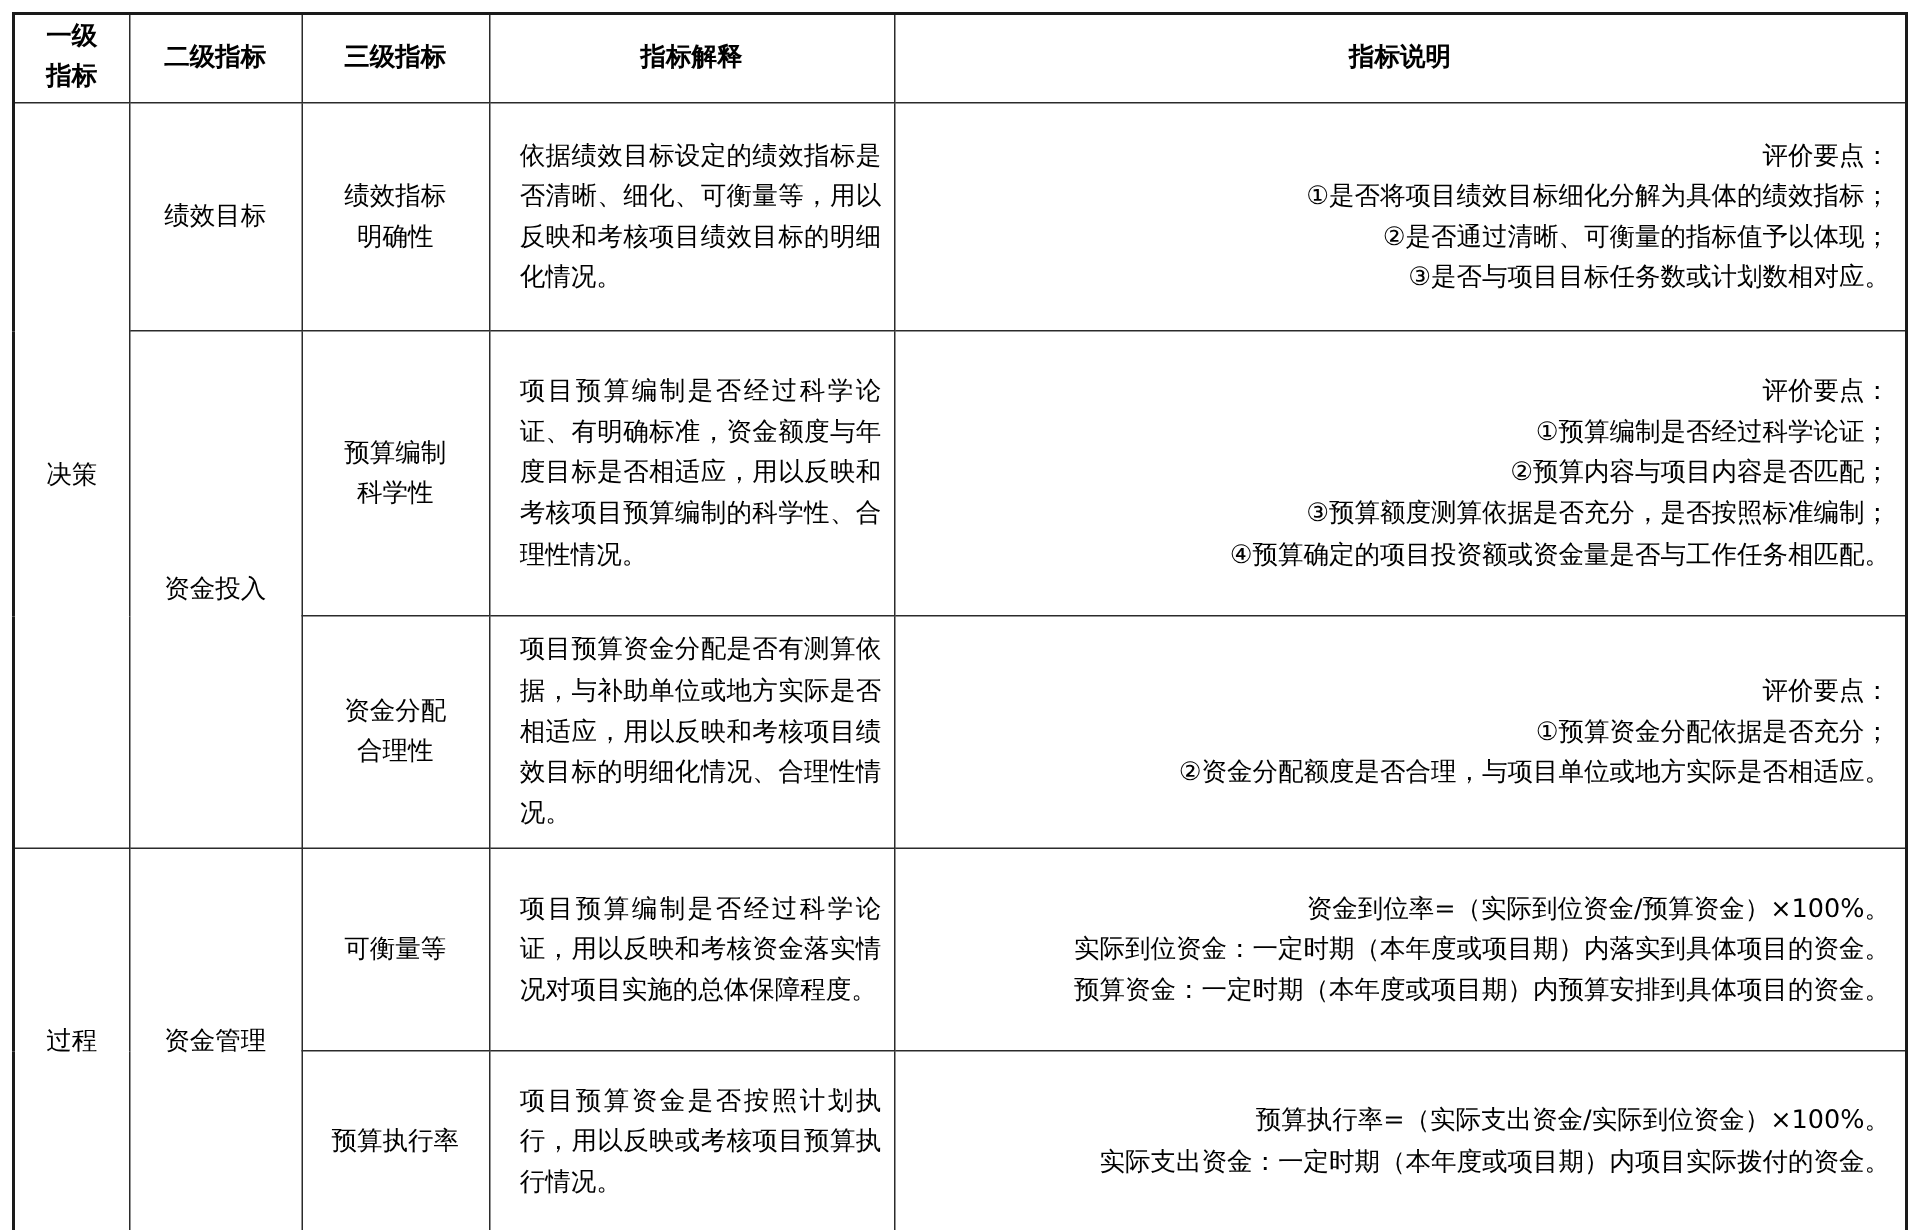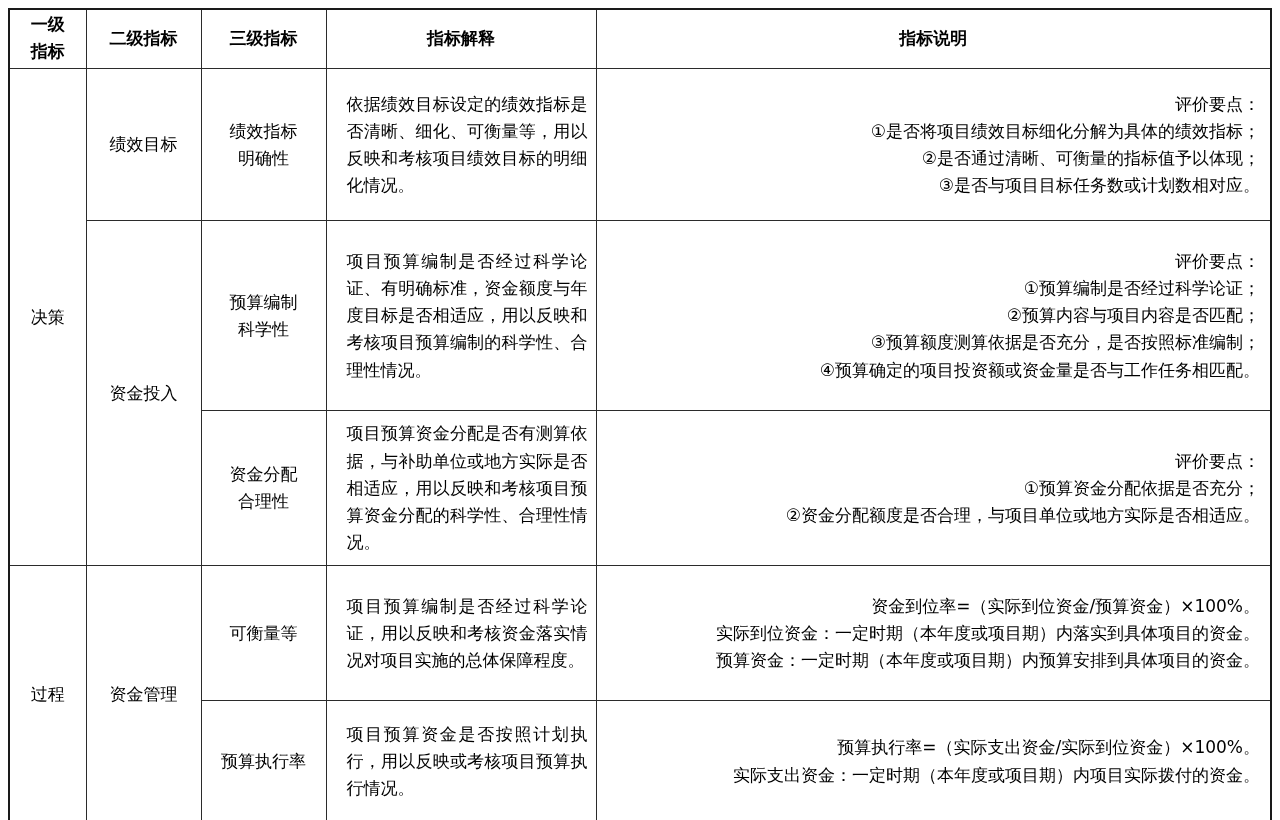--- a/index.html
+++ b/index.html
@@ -92,21 +92,21 @@
       <td class="c-explain">项目预算编制是否经过科学论证、有明确标准，资金额度与年度目标是否相适应，用以反映和考核项目预算编制的科学性、合理性情况。</td>
       <td class="c-desc">评价要点：
 ①预算编制是否经过科学论证；
 ②预算内容与项目内容是否匹配；
 ③预算额度测算依据是否充分，是否按照标准编制；
 ④预算确定的项目投资额或资金量是否与工作任务相匹配。</td>
     </tr>
     <tr class="h-r3">
       <td class="c-center">资金分配
 合理性</td>
-      <td class="c-explain">项目预算资金分配是否有测算依据，与补助单位或地方实际是否相适应，用以反映和考核项目预算资金分配的科学性、合理性情况。</td>
+      <td class="c-explain">项目预算资金分配是否有测算依据，与补助单位或地方实际是否相适应，用以反映和考核项目绩效目标的明细化情况、合理性情况。</td>
       <td class="c-desc">评价要点：
 ①预算资金分配依据是否充分；
 ②资金分配额度是否合理，与项目单位或地方实际是否相适应。</td>
     </tr>
     <tr class="h-r4">
       <td class="c-center" rowspan="2">过程</td>
       <td class="c-center" rowspan="2">资金管理</td>
       <td class="c-center">可衡量等</td>
       <td class="c-explain">项目预算编制是否经过科学论证，用以反映和考核资金落实情况对项目实施的总体保障程度。</td>
       <td class="c-desc">资金到位率=（实际到位资金/预算资金）×100%。

